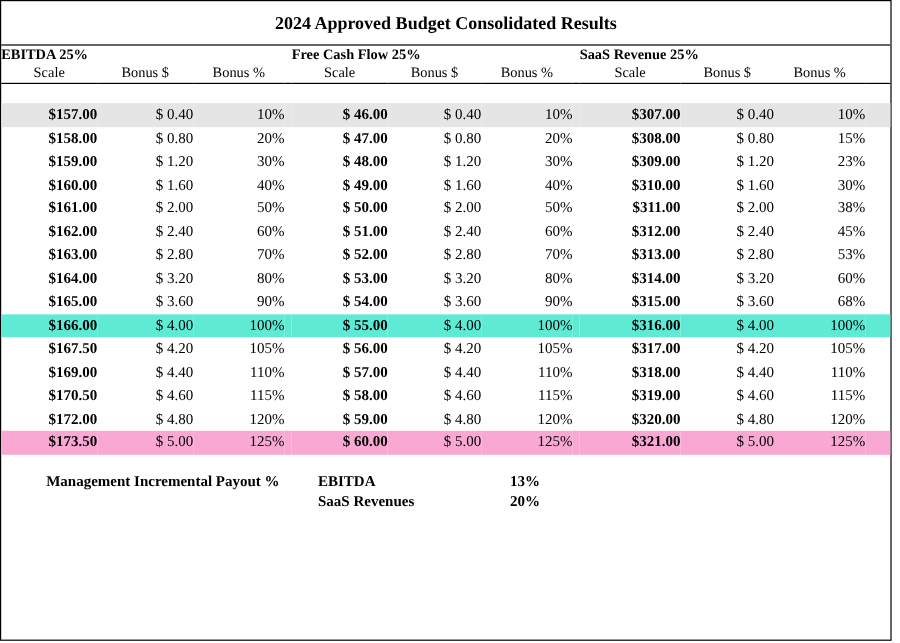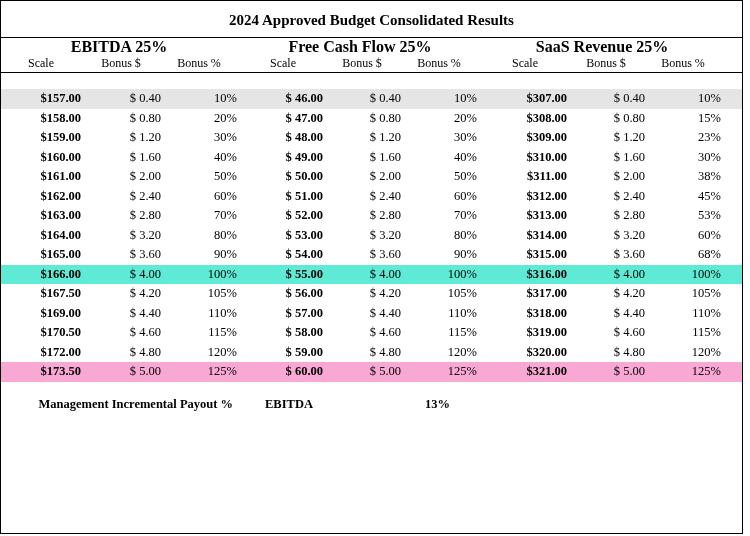--- a/index.html
+++ b/index.html
@@ -44,22 +44,21 @@
   }
   .grid td, .grid th {
     padding: 0;
     border: none;
   }
   .vline {
     border-left: 1px solid #000000;
   }
   .group-head {
     font-weight: bold;
-    font-size: 16px;
-    text-align: center;
+    font-size: 12px;
     padding: 8px 0 6px 0;
   }
   .col-head {
     font-size: 12px;
     text-align: center;
     padding-bottom: 4px;
   }
   .hrule td {
     border-bottom: 1px solid #000000;
     height: 1px;
@@ -410,17 +409,22 @@
         <col style="width:248px">
         <col style="width:160px">
         <col style="width:auto">
       </colgroup>
       <tbody id="footer-body">
           <tr>
             <td class="f-label">Management Incremental Payout %</td>
             <td class="f-item">EBITDA</td>
             <td class="f-val">13%</td>
           </tr>
+          <tr>
+            <td class="f-label"></td>
+            <td class="f-item">SaaS Revenues</td>
+            <td class="f-val">20%</td>
+          </tr>
         </tbody>
     </table>
   </div>
 
 </div>
 
 </body></html>

